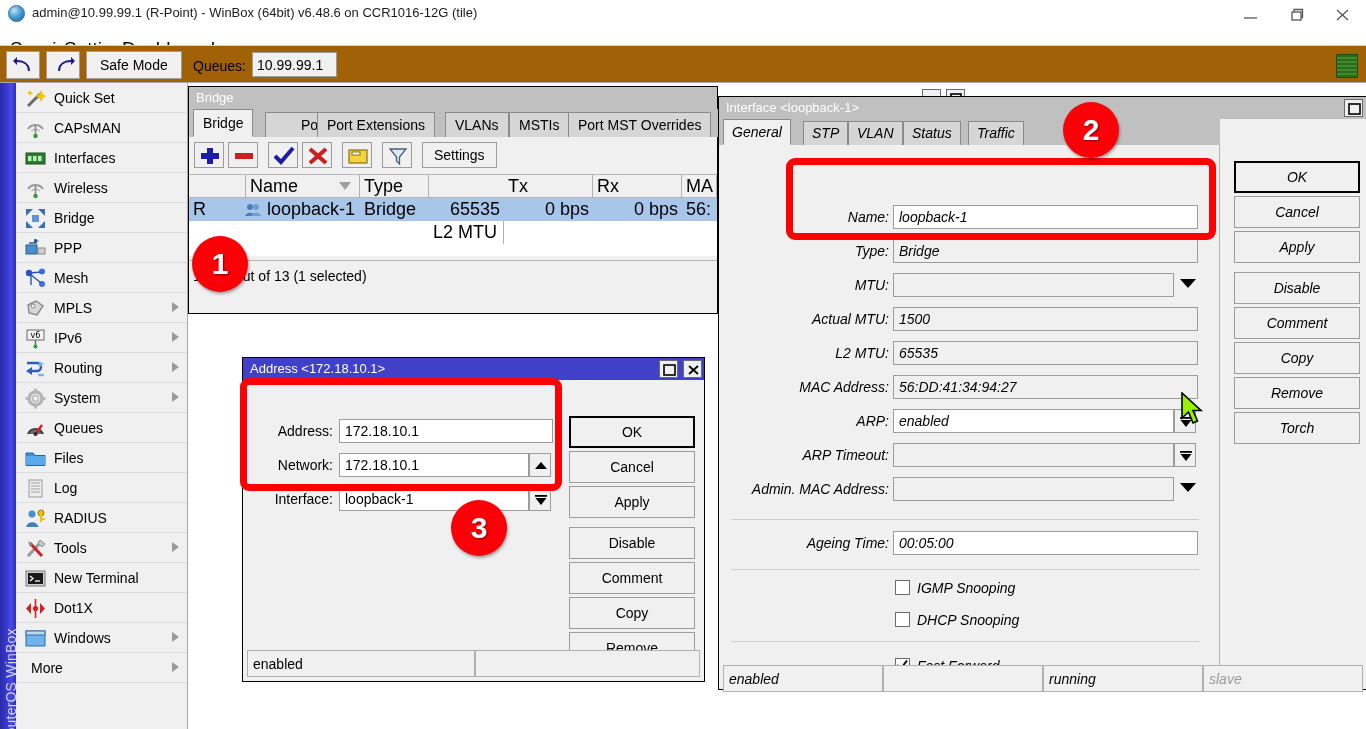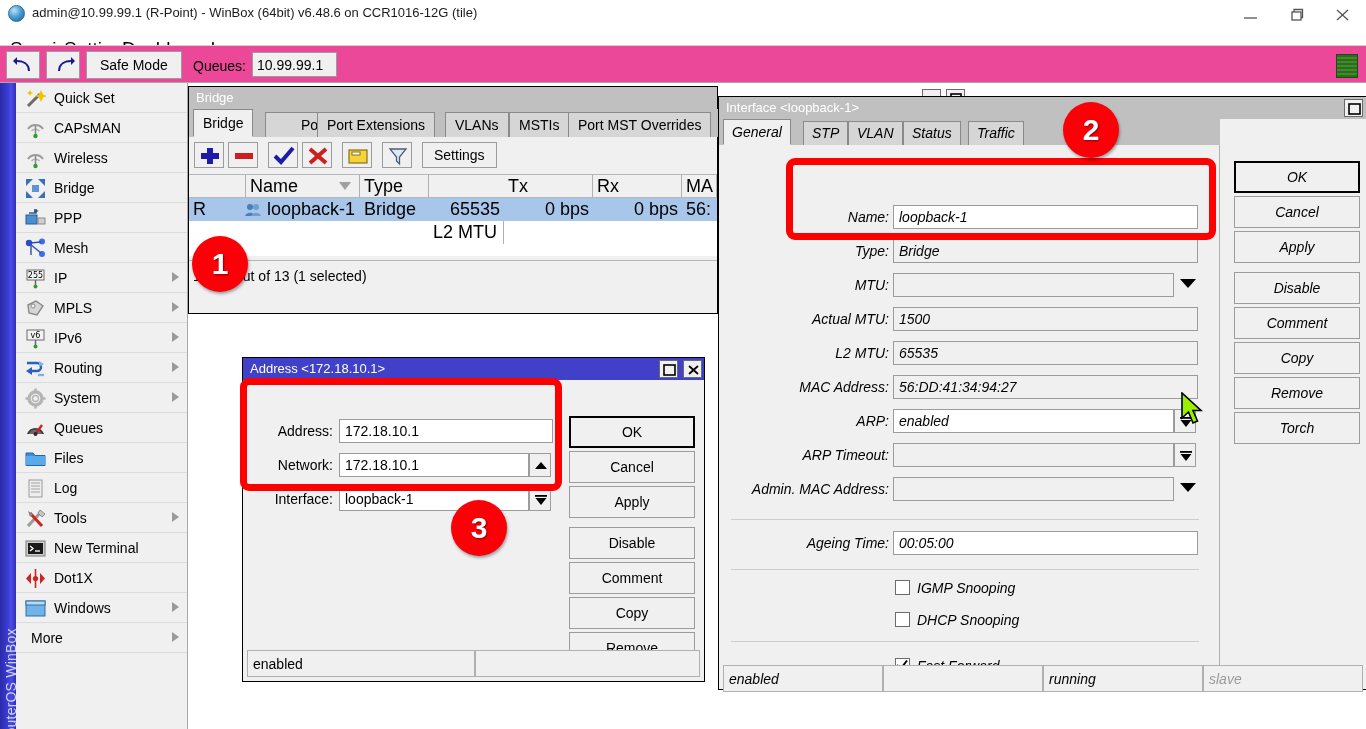--- a/index.html
+++ b/index.html
@@ -23,21 +23,21 @@
       background:radial-gradient(circle at 35% 30%, #bfe2f5 0%, #4a9fd4 45%, #1c5f96 100%);
       border:1px solid #2a6fa5; }
   #titlebar .tb-text { position:absolute; left:32px; top:5px; font-size:13px; color:#1b1b1b; white-space:nowrap; }
   .wc-btn { position:absolute; top:0; width:46px; height:27px; cursor:default; }
   .wc-btn svg { position:absolute; left:15px; top:8px; }
   #wc-min { right:92px; } #wc-max { right:46px; } #wc-close { right:0px; }
 
   #menubar { position:absolute; left:0; top:27px; width:1366px; height:18px; background:#fff; }
   #menubar .mi { position:absolute; top:13px; font-size:19px; color:#000; padding:0 4px; cursor:default; line-height:18px; }
 
-  #toolbar { position:absolute; left:0; top:45px; width:1366px; height:38px; background:#ec4899;
+  #toolbar { position:absolute; left:0; top:45px; width:1366px; height:38px; background:#a16207;
              border-top:1px solid #d2d2d2; border-bottom:1px solid #a8a8a8; }
   .tb-sq { position:absolute; top:5px; width:34px; height:28px; background:#f0f0f0;
            border:1px solid #9c9c9c; cursor:default; }
   .tb-sq svg { position:absolute; left:6px; top:4px; }
   #btn-undo { left:6px; } #btn-redo { left:46px; }
   #btn-safemode { position:absolute; left:86px; top:5px; height:28px; padding:0 13px; line-height:27px;
            background:#f0f0f0; border:1px solid #9c9c9c; font-size:14px; cursor:default; }
   #lbl-session { position:absolute; left:193px; top:12px; font-size:14px; }
   #fld-session { position:absolute; left:252px; top:6px; width:85px; height:25px; line-height:24px;
            background:#f0f0f0; border:1px solid #9c9c9c; padding-left:4px; font-size:14px; }
@@ -213,20 +213,29 @@
           <span class="si-icon"><svg width="21" height="21">
               <path d="M3 11 a9 9 0 0 1 15 0" fill="none" stroke="#9a9a9a" stroke-width="2"></path>
               <path d="M6.5 13 a5.5 5.5 0 0 1 8 0" fill="none" stroke="#b4b4b4" stroke-width="1.6"></path>
               <line x1="10.5" y1="8" x2="10.5" y2="18" stroke="#8a8a8a" stroke-width="1.6"></line>
               <circle cx="10.5" cy="18" r="2.2" fill="#2f9e2f"></circle>
             </svg></span>
           <span class="si-label">CAPsMAN</span>
         </div>
         <div class="side-item">
           <span class="si-icon"><svg width="21" height="21">
+              <rect x="1" y="5" width="19" height="11" fill="#2f7d2f" stroke="#1d4d1d"></rect>
+              <rect x="3" y="8" width="3.5" height="5" fill="#b9f0b9"></rect>
+              <rect x="8" y="8" width="3.5" height="5" fill="#b9f0b9"></rect>
+              <rect x="13" y="8" width="3.5" height="5" fill="#b9f0b9"></rect>
+            </svg></span>
+          <span class="si-label">Interfaces</span>
+        </div>
+        <div class="side-item">
+          <span class="si-icon"><svg width="21" height="21">
               <path d="M3 11 a9 9 0 0 1 15 0" fill="none" stroke="#9a9a9a" stroke-width="2"></path>
               <path d="M6.5 13 a5.5 5.5 0 0 1 8 0" fill="none" stroke="#b4b4b4" stroke-width="1.6"></path>
               <line x1="10.5" y1="8" x2="10.5" y2="18" stroke="#8a8a8a" stroke-width="1.6"></line>
               <circle cx="10.5" cy="18" r="2.2" fill="#2f9e2f"></circle>
             </svg></span>
           <span class="si-label">Wireless</span>
         </div>
         <div class="side-item">
           <span class="si-icon"><svg width="21" height="21">
               <polygon points="1,1 8,1 1,8" fill="#3b6fb5"></polygon>
@@ -249,30 +258,20 @@
         <div class="side-item">
           <span class="si-icon"><svg width="21" height="21">
               <circle cx="4" cy="5" r="3.2" fill="#2a4fc0"></circle>
               <circle cx="17" cy="3.5" r="3" fill="#3f6fe0"></circle>
               <circle cx="17" cy="16" r="3" fill="#3f6fe0"></circle>
               <line x1="5" y1="5" x2="16" y2="4" stroke="#2a4fc0" stroke-width="1.4"></line>
               <line x1="5" y1="6" x2="16" y2="15" stroke="#2a4fc0" stroke-width="1.4"></line>
               <line x1="6" y1="8" x2="6" y2="17" stroke="#2a4fc0" stroke-width="1.4"></line>
             </svg></span>
           <span class="si-label">Mesh</span>
-        </div>
-        <div class="side-item">
-          <span class="si-icon"><svg width="21" height="21">
-              <rect x="2" y="2" width="17" height="10" fill="#f3f3f3" stroke="#6b6b6b"></rect>
-              <text x="10.5" y="10" font-size="8" text-anchor="middle" font-family="DejaVu Sans">255</text>
-              <line x1="10.5" y1="12" x2="10.5" y2="18" stroke="#6b6b6b" stroke-width="1.5"></line>
-              <circle cx="10.5" cy="18.5" r="2" fill="#2f9e2f"></circle>
-            </svg></span>
-          <span class="si-label">IP</span>
-          <span class="si-arrow"></span>
         </div>
         <div class="side-item">
           <span class="si-icon"><svg width="21" height="21">
               <path d="M3 7 L11 3 L18 8 L12 17 L4 15 Z" fill="#d6d6d6" stroke="#8a8a8a" stroke-width="1.4"></path>
               <circle cx="8" cy="8" r="2" fill="#f3f3f3" stroke="#8a8a8a"></circle>
             </svg></span>
           <span class="si-label">MPLS</span>
           <span class="si-arrow"></span>
         </div>
         <div class="side-item">
@@ -329,20 +328,30 @@
           <span class="si-icon"><svg width="21" height="21">
               <rect x="4" y="2" width="13" height="17" fill="#ededed" stroke="#9a9a9a"></rect>
               <g stroke="#b0b0b0" stroke-width="1.2">
                 <line x1="6" y1="5" x2="15" y2="5"></line>
                 <line x1="6" y1="8" x2="15" y2="8"></line>
                 <line x1="6" y1="11" x2="15" y2="11"></line>
                 <line x1="6" y1="14" x2="15" y2="14"></line>
               </g>
             </svg></span>
           <span class="si-label">Log</span>
+        </div>
+        <div class="side-item">
+          <span class="si-icon"><svg width="21" height="21">
+              <circle cx="7" cy="6" r="3.5" fill="#4a8fd0"></circle>
+              <path d="M1 19 a6.5 6.5 0 0 1 12.5 0z" fill="#3f7fc0"></path>
+              <circle cx="16" cy="5" r="3" fill="#f2c300" stroke="#9a7d00"></circle>
+              <rect x="15" y="7" width="2" height="7" fill="#f2c300"></rect>
+              <rect x="17" y="10" width="3" height="2" fill="#f2c300"></rect>
+            </svg></span>
+          <span class="si-label">RADIUS</span>
         </div>
         <div class="side-item">
           <span class="si-icon"><svg width="21" height="21">
               <line x1="3" y1="18" x2="16" y2="4" stroke="#9a9a9a" stroke-width="3.2"></line>
               <polygon points="15,2 20,6 17,9 13,5" fill="#c8c8c8" stroke="#8a8a8a"></polygon>
               <line x1="17" y1="18" x2="5" y2="5" stroke="#cf2222" stroke-width="3"></line>
               <polygon points="3,3 8,6 5,9" fill="#8a8a8a"></polygon>
             </svg></span>
           <span class="si-label">Tools</span>
           <span class="si-arrow"></span>

